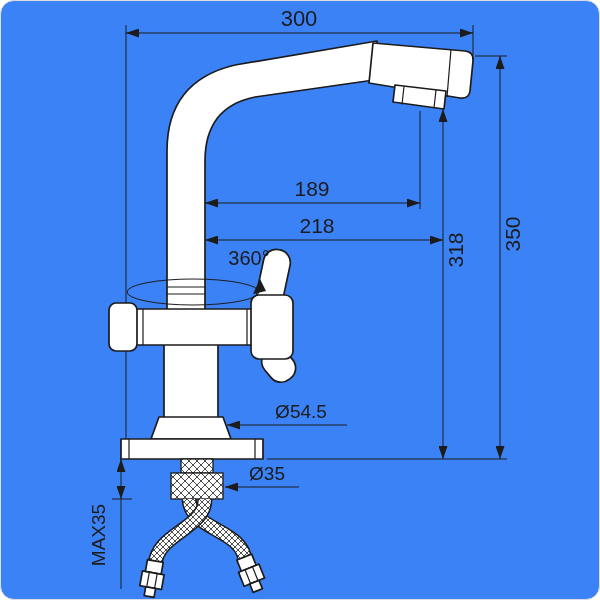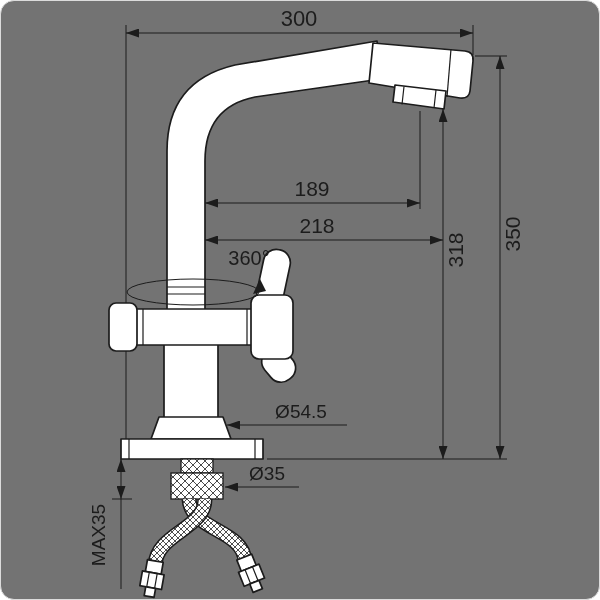--- a/index.html
+++ b/index.html
@@ -1,17 +1,17 @@
 <!DOCTYPE html>
 <html><head>
 <meta charset="utf-8">
 <style>
   html,body{margin:0;padding:0;background:#fff;}
   .canvas{
-    position:relative;width:600px;height:600px;background:#737373;
+    position:relative;width:600px;height:600px;background:#3b82f6;
     border:1px solid #dcdcdc;border-radius:14px;box-sizing:border-box;overflow:hidden;
   }
   svg{position:absolute;left:0;top:0;}
   text{font-family:"Liberation Sans", sans-serif;fill:#1c1c1c;}
   .t22{font-size:22px;}
   .t21{font-size:21px;}
   .t20{font-size:20px;}
   .t19{font-size:19px;}
   .dim{stroke:#1c1c1c;stroke-width:1;fill:none;}
   .thin{stroke:#1c1c1c;stroke-width:1;fill:none;}

